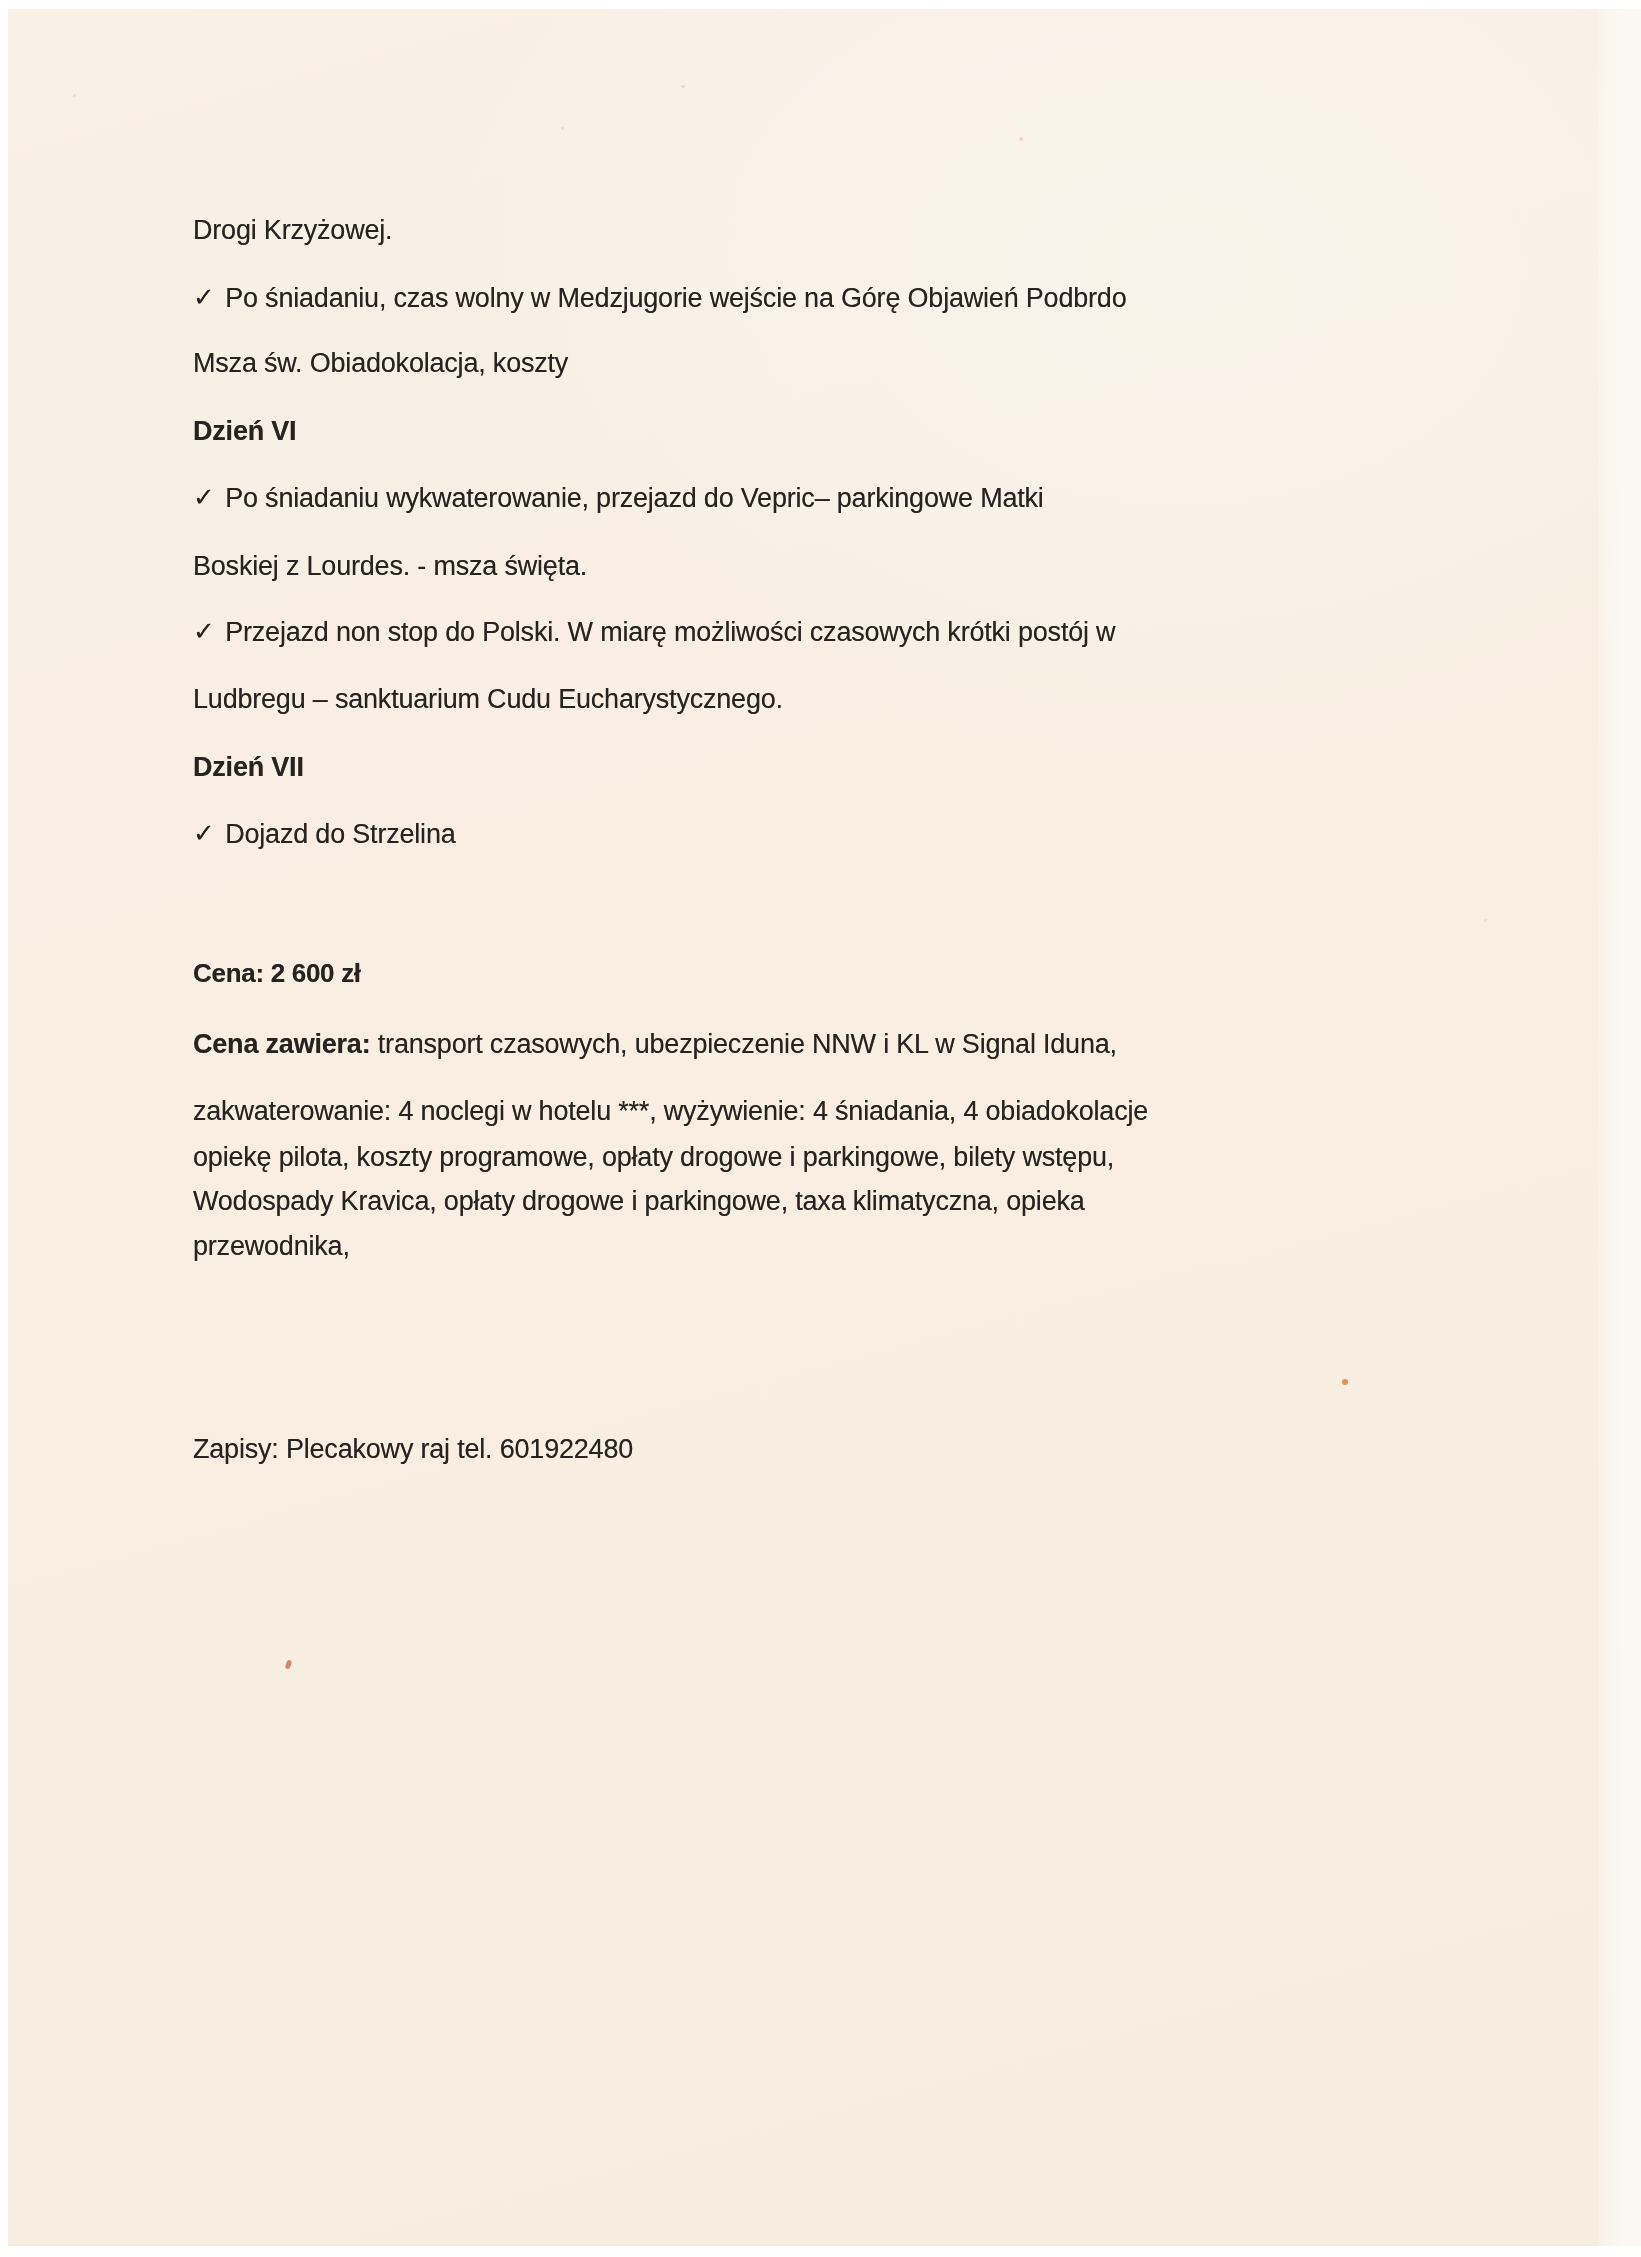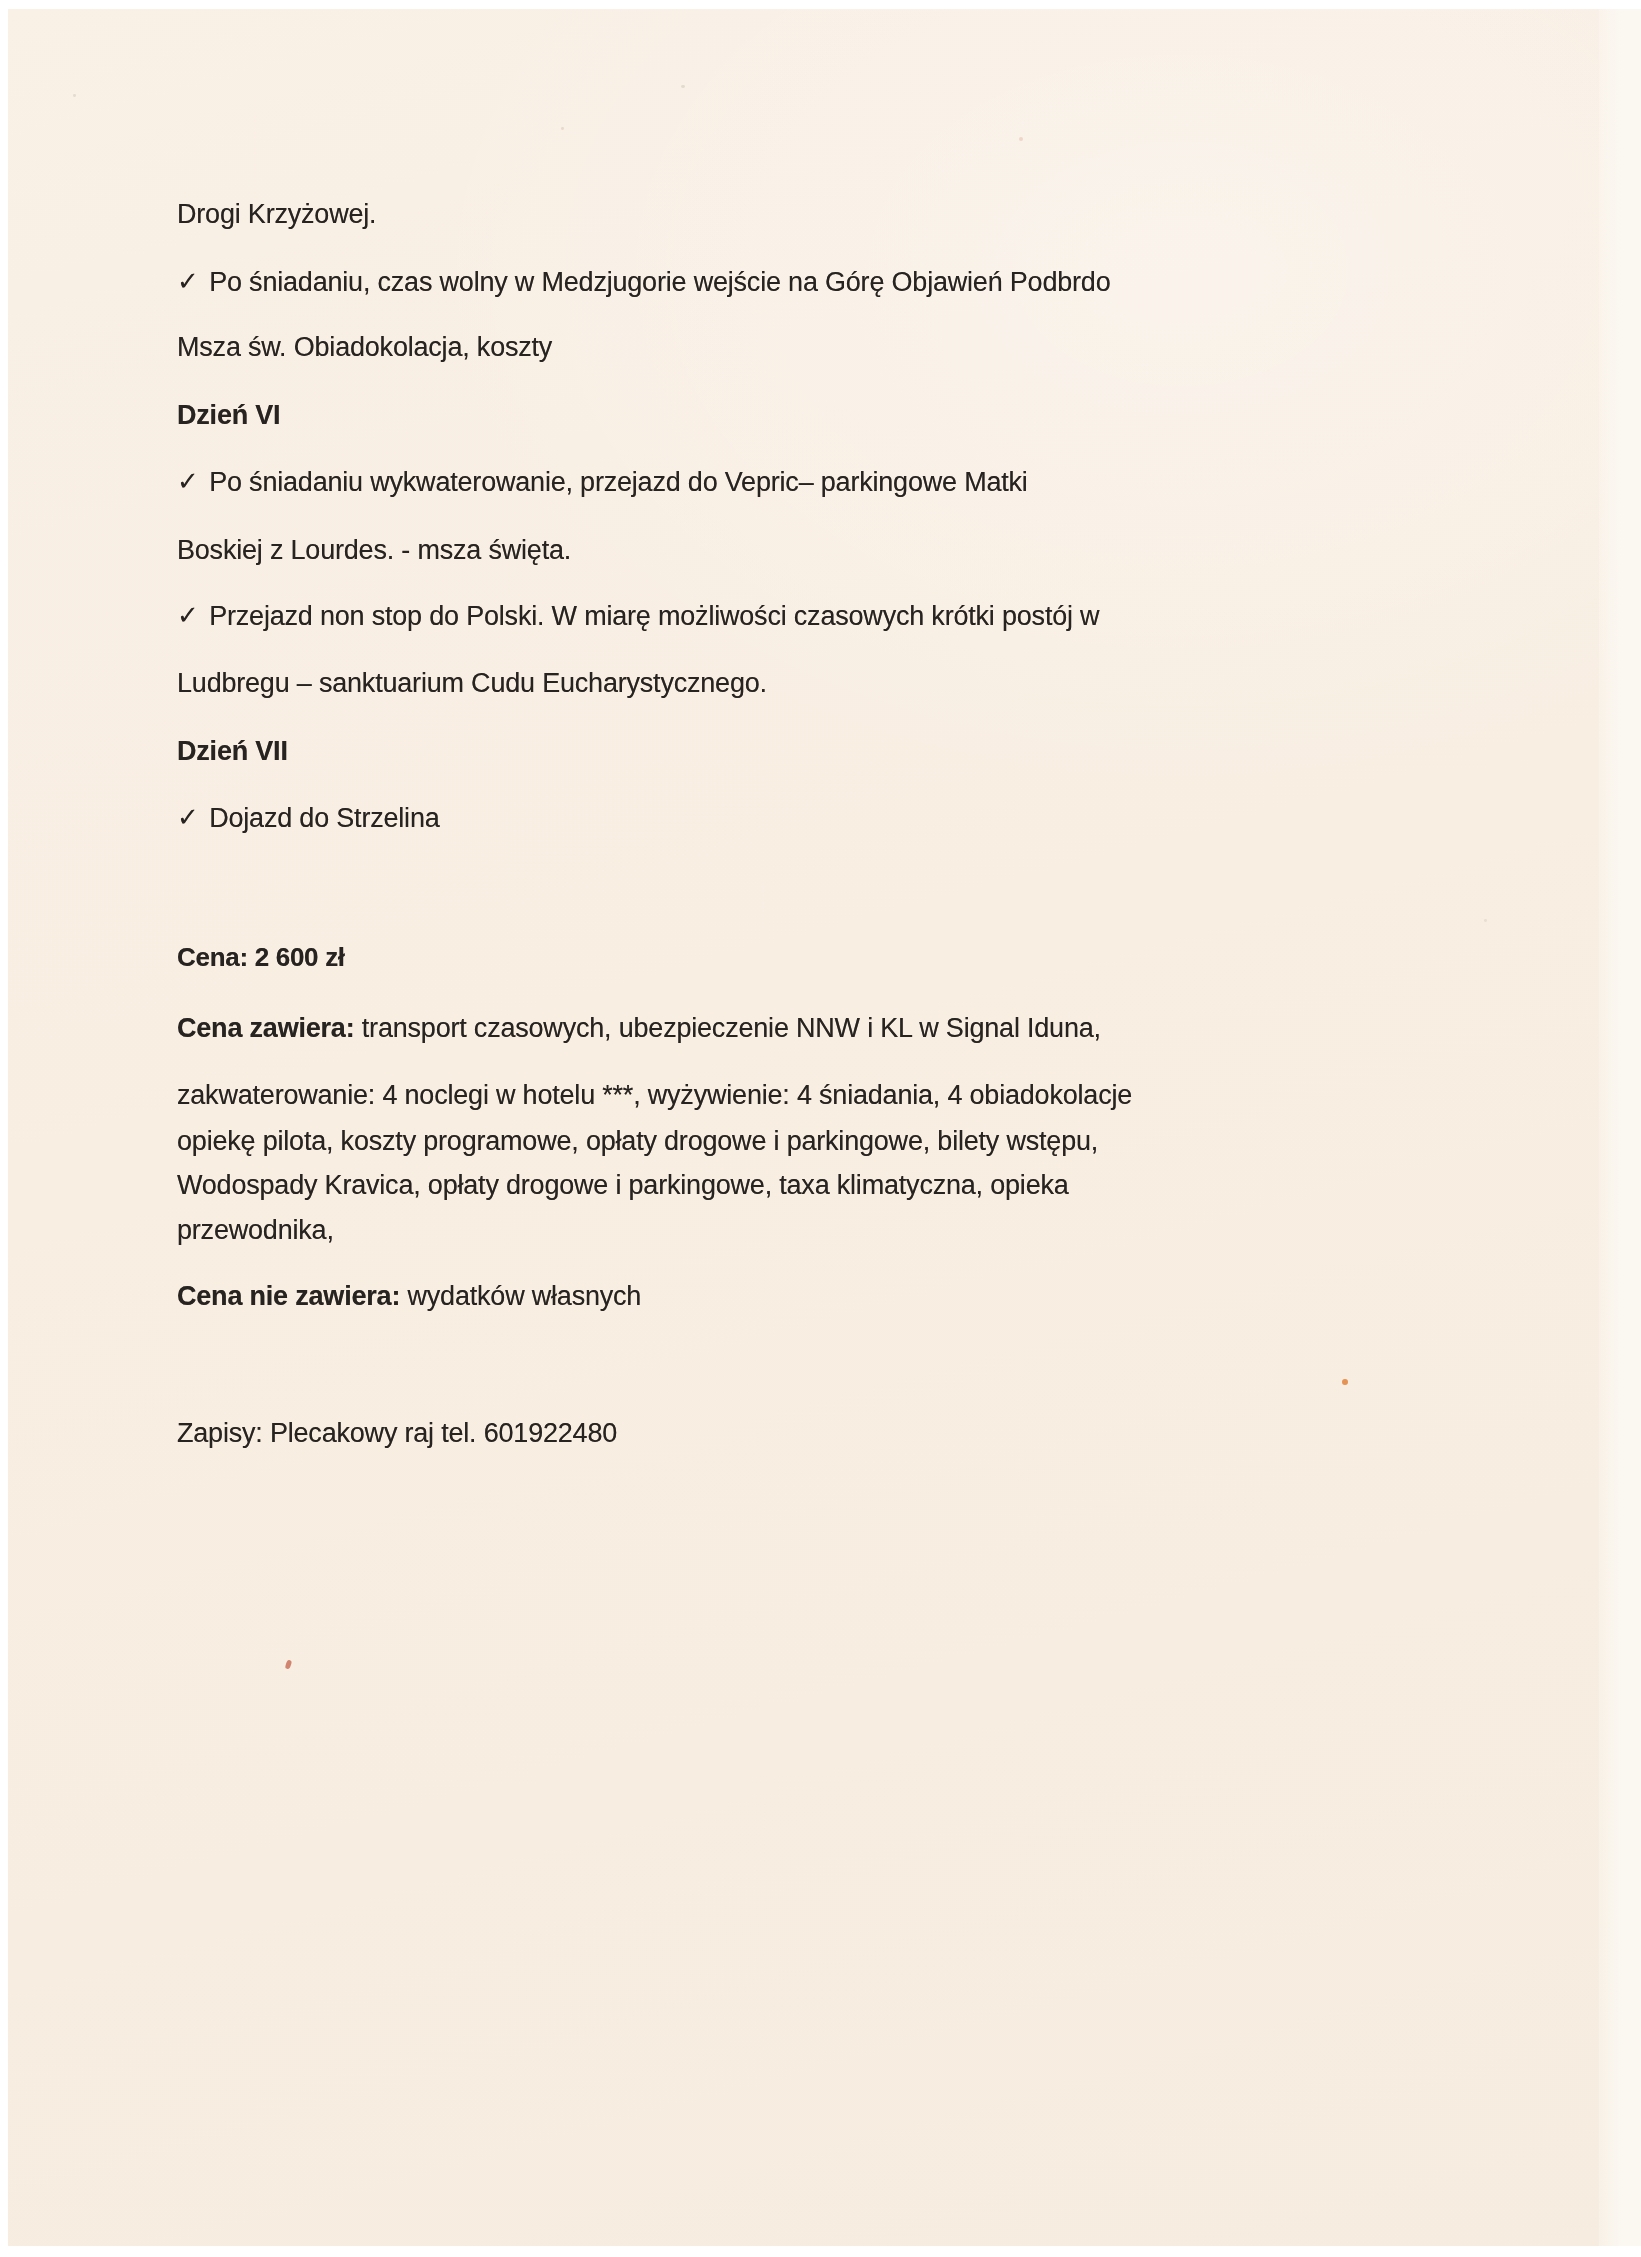--- a/index.html
+++ b/index.html
@@ -24,21 +24,21 @@
   .edge-bottom { left: 0; top: 2246px; width: 1641px; height: 11.6px; }
   .right-band  {
     position: absolute; left: 1599px; top: 8.7px; width: 42px; height: 2237px;
     background: linear-gradient(to right, rgba(252,249,243,0.35), var(--right-band, #fbf8f2) 55%);
   }
 
   
   .ln {
     position: absolute;
     left: 177px;
-    margin: 0;
+    margin: 16px;
     font-size: 27px;
     line-height: 35px;
     letter-spacing: -0.2px;
     color: var(--ink, #272320);
     text-shadow: 0 0 0.5px rgba(45,38,32,0.55);
     white-space: nowrap;
   }
   .ln .check {
     display: inline-block;
     margin-right: 10.6px;
@@ -91,21 +91,20 @@
 
   <p class="ln price" style="top:935px">Cena: 2 600 zł</p>
 
   <p class="ln" style="top:1011px"><span class="lead">Cena zawiera:</span><span> transport czasowych, ubezpieczenie NNW i KL w Signal Iduna,</span></p>
 
   <p class="ln" style="top:1078px">zakwaterowanie: 4 noclegi w hotelu ***, wyżywienie: 4 śniadania, 4 obiadokolacje</p>
   <p class="ln" style="top:1124px">opiekę pilota, koszty programowe, opłaty drogowe i parkingowe, bilety wstępu,</p>
   <p class="ln" style="top:1168px">Wodospady Kravica, opłaty drogowe i parkingowe, taxa klimatyczna, opieka</p>
   <p class="ln" style="top:1213px">przewodnika,</p>
 
-  <p class="ln" style="top:1279px"><span class="lead">Cena nie zawiera:</span><span> wydatków własnych</span></p>
 
 
   <p class="ln" style="top:1416px">Zapisy: Plecakowy raj tel. 601922480</p>
 
   <div class="edge edge-top"></div>
   <div class="edge edge-left"></div>
   <div class="edge edge-bottom"></div>
   <div class="right-band"></div>
 
   <div class="speck speck-orange"></div>

